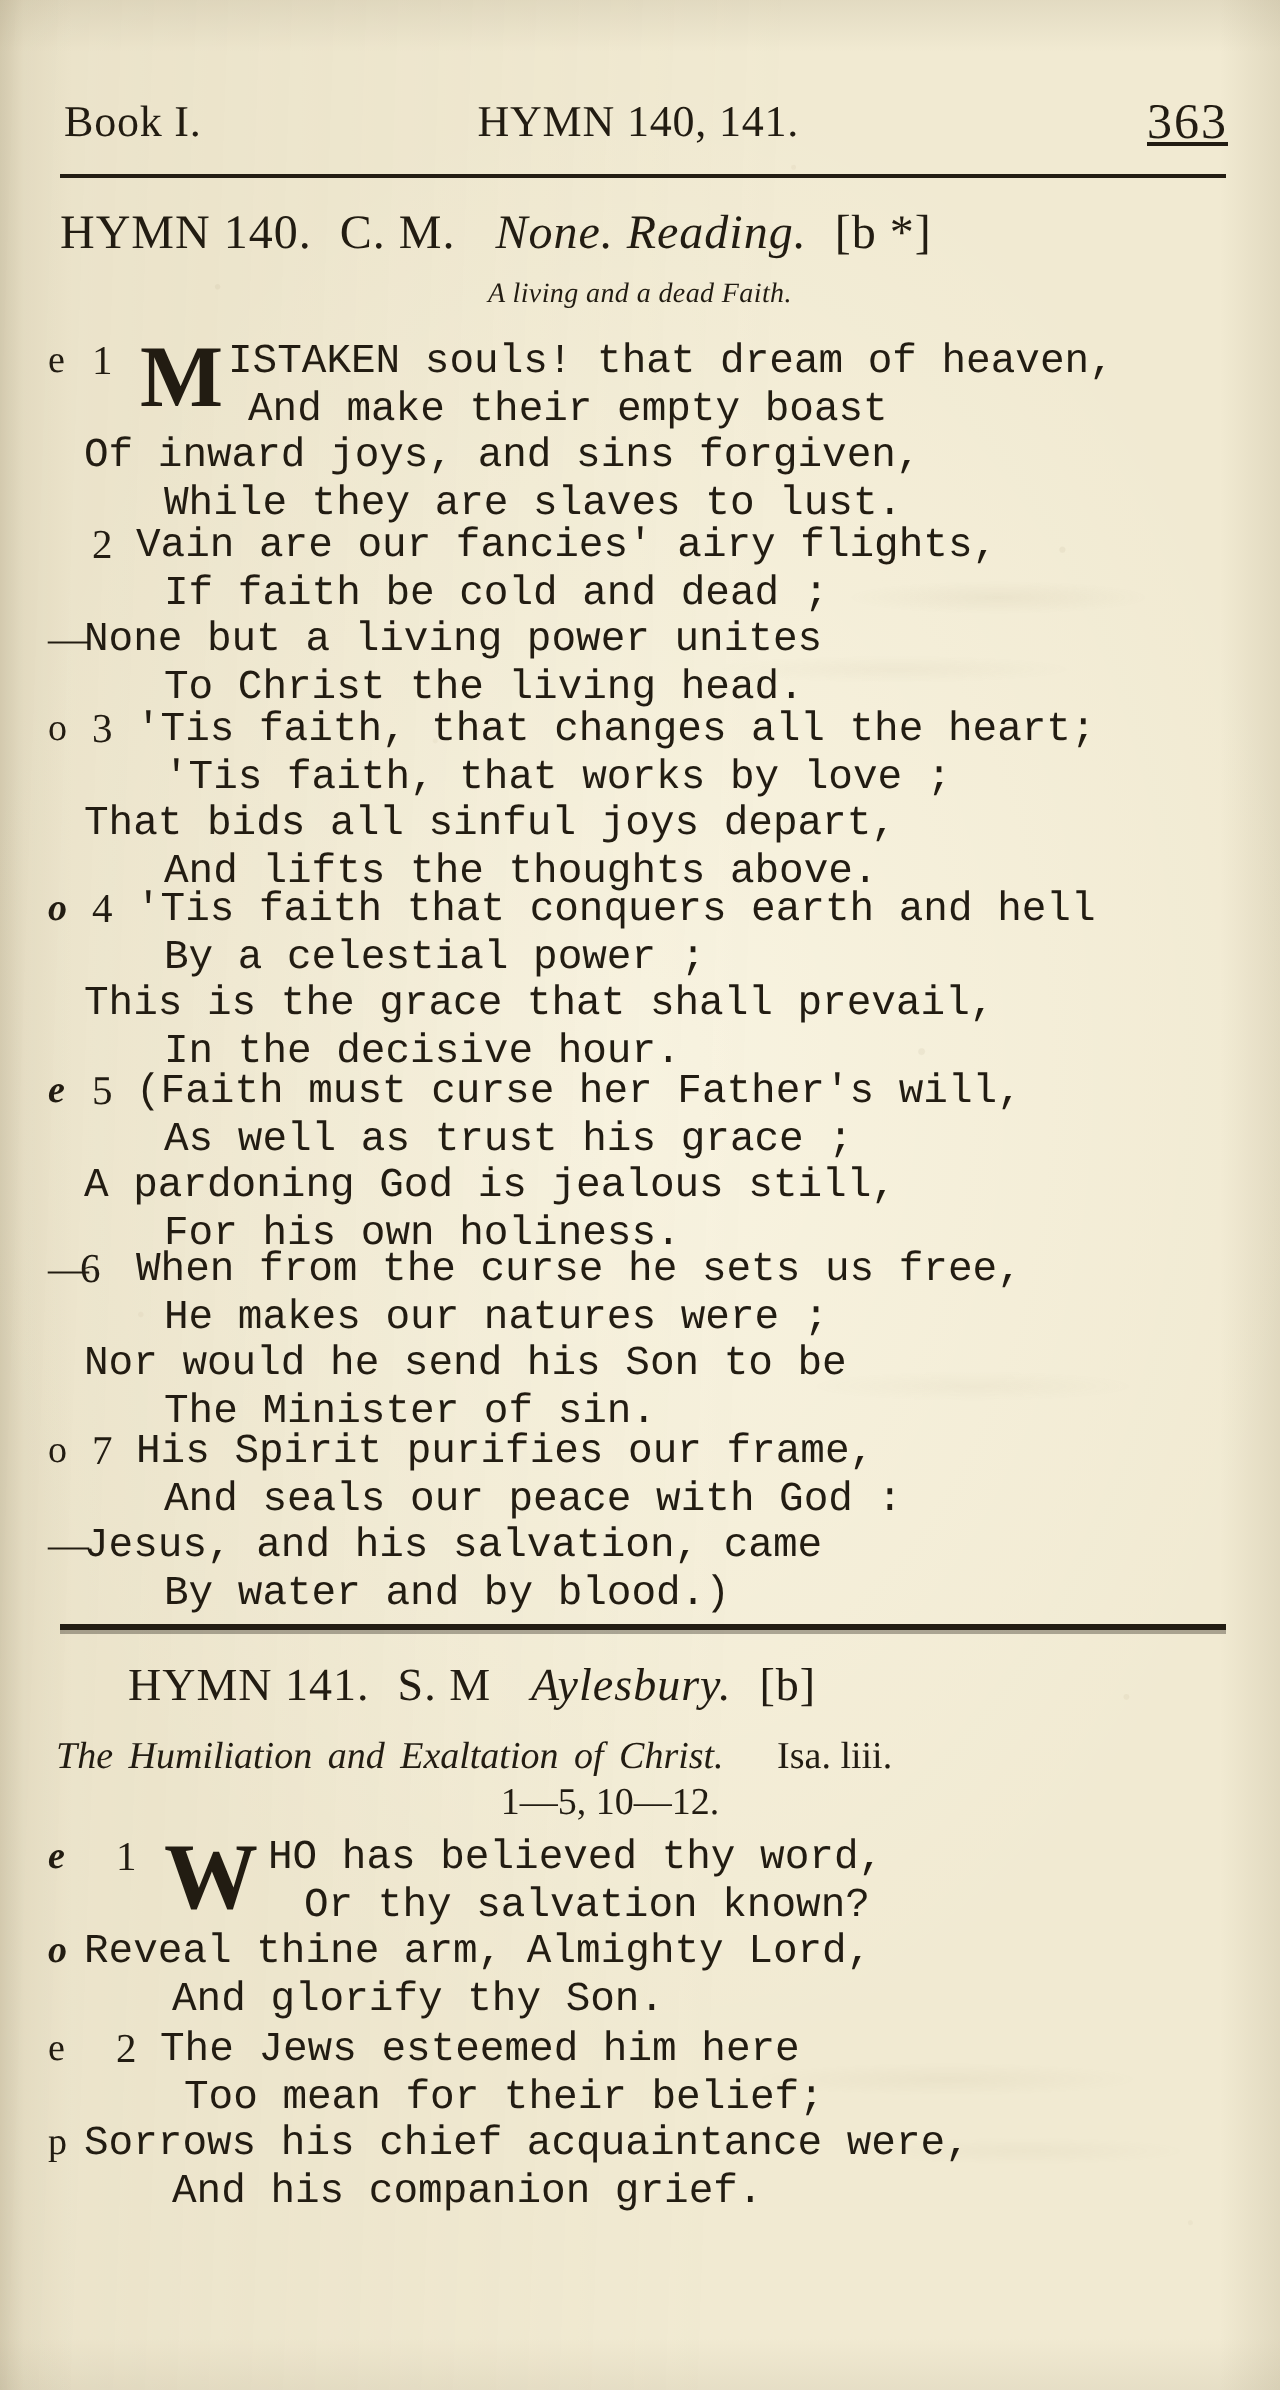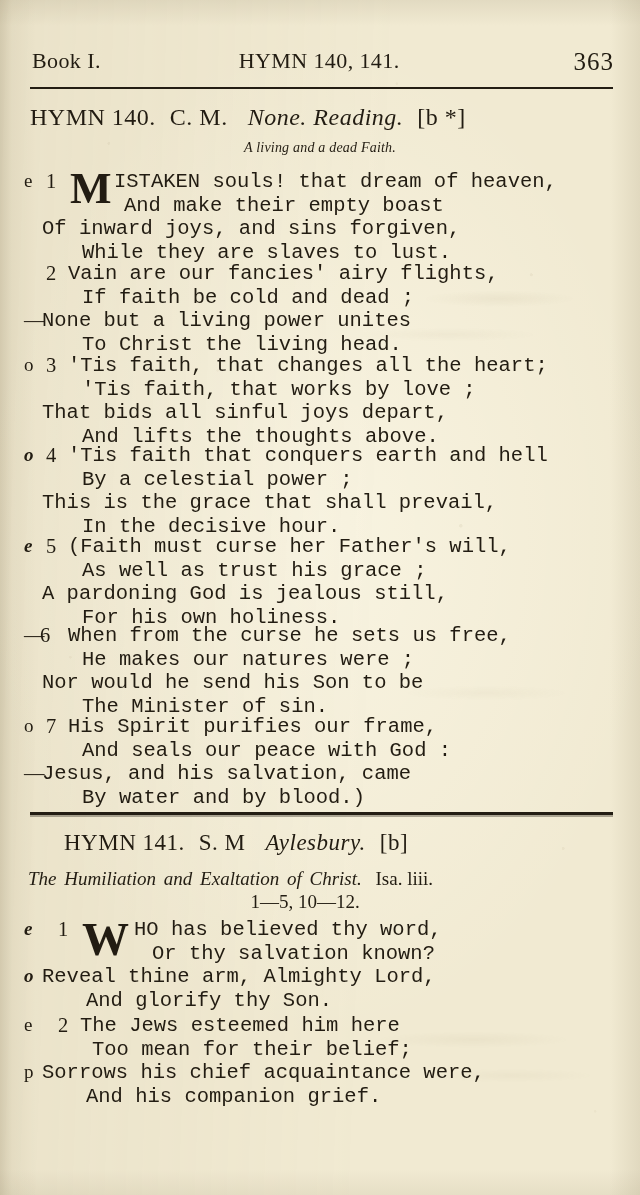--- a/index.html
+++ b/index.html
@@ -68,21 +68,21 @@
   .runhead {
     position: absolute;
     left: 32px; right: 26px; top: 48px;
     display: flex;
     align-items: flex-start;
     font-size: 22px;
     letter-spacing: .4px;
   }
   .rh-book   { flex: 0 0 auto; }
   .rh-center { flex: 1 1 auto; text-align: center; padding-right: 36px; }
-  .rh-page   { flex: 0 0 auto; font-size: 25px; letter-spacing: 1px; }
+  .rh-page   { flex: 0 0 auto; font-size: 25px; letter-spacing: 1px; text-decoration: underline; }
 
   .rule {
     position: absolute;
     left: 30px; right: 27px;
     background: #231d13;
   }
   .rule.thin  { top: 87px;  height: 2px; }
   .rule.thick { top: 812px; height: 3px; box-shadow: 0 2px 0 rgba(35,29,19,.35); }
 
   
@@ -304,21 +304,21 @@
     </div>
 
     <div class="rule thick"></div>
 
     <div class="hymn-title" id="h141-title">
       <span>HYMN 141.</span><span class="gap1"></span><span>S. M</span><span class="gap2"></span><span class="tune">Aylesbury.</span><span class="gap1"></span><span class="key">[b]</span>
     </div>
 
     <div id="h141-subject">
       <span>The Humiliation and Exaltation of Christ.</span>
-      <span class="ref" style="margin-left:6px">Isa. liii.</span>
+      <span class="ref" style="margin-left:19px">Isa. liii.</span>
     </div>
     <div id="h141-verses">1—5, 10—12.</div>
 
     <div class="stanza" style="top:918px">
       <div class="vline">
         <span class="mark it">e</span>
         <span class="num" style="left:34px">1</span>
         <span class="dropcap" style="left:58px; top:-2px; font-size:47px;">W</span>
         <span class="txt" style="left:110px">HO has believed thy word,</span>
       </div>

